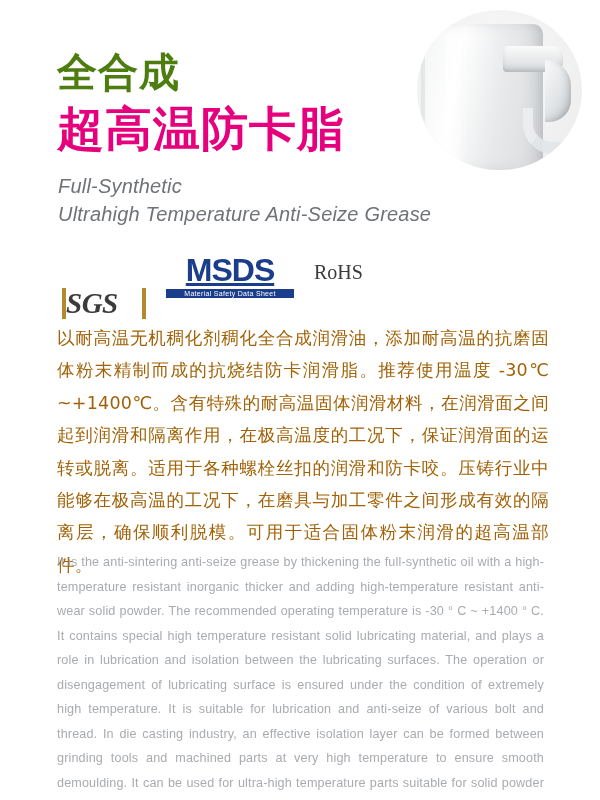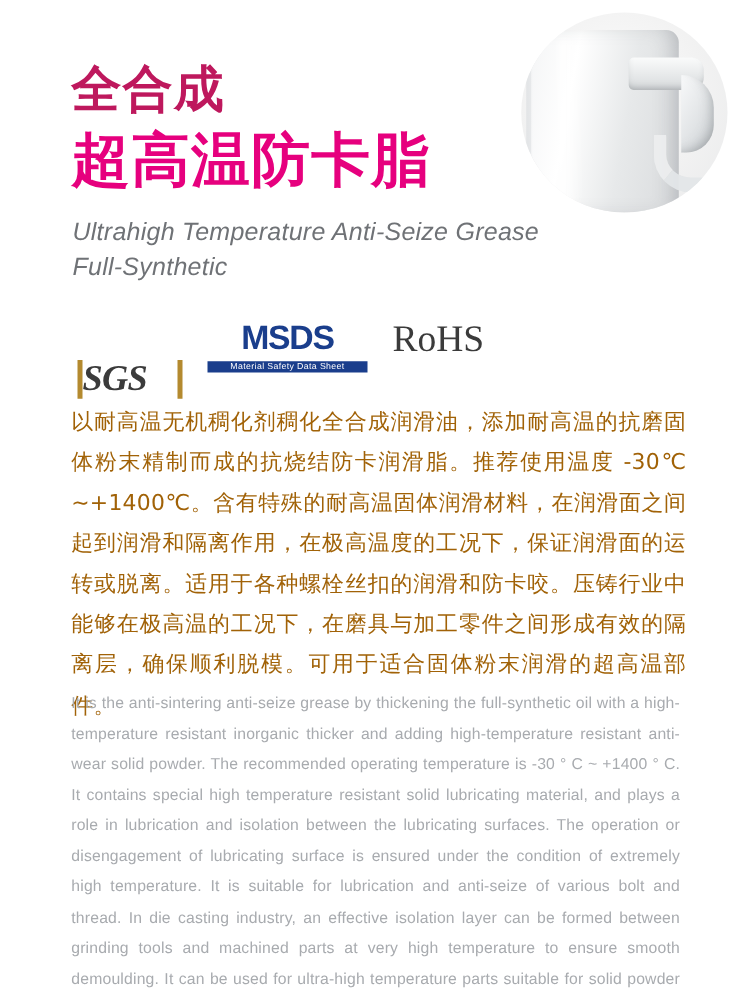--- a/index.html
+++ b/index.html
@@ -98,21 +98,21 @@
 
   
   .title-cn-1 {
     position: absolute;
     left: 57px;
     top: 52px;
     font-family: "DejaVu Sans", "Liberation Sans", sans-serif;
     font-size: 40px;
     font-weight: bold;
     letter-spacing: 1px;
-    color: #be185d;
+    color: #4d7c0f;
     line-height: 1;
   }
   .title-cn-2 {
     position: absolute;
     left: 57px;
     top: 105px;
     font-family: "DejaVu Sans", "Liberation Sans", sans-serif;
     font-size: 47px;
     font-weight: bold;
     letter-spacing: 1px;
@@ -177,42 +177,43 @@
 
   .logo-msds {
     position: absolute;
     left: 104px;
     top: 0px;
     width: 128px;
     text-align: center;
   }
   .logo-msds .msds-main {
     font-family: "Liberation Sans", sans-serif;
-    font-size: 27px;
+    font-size: 32px;
     font-weight: bold;
     color: #1a3e8c;
     letter-spacing: -1px;
     line-height: 36px;
+    text-decoration: underline;
   }
   .logo-msds .msds-sub {
     margin-top: 1px;
     background: #1a3e8c;
     color: #ffffff;
     font-family: "Liberation Sans", sans-serif;
     font-size: 7px;
     letter-spacing: 0.3px;
     padding: 1px 0 1px 0;
   }
 
   .logo-rohs {
     position: absolute;
     left: 252px;
     top: 2px;
     font-family: "Liberation Serif", serif;
-    font-size: 30px;
+    font-size: 20px;
     color: #3b3b3b;
     letter-spacing: 0px;
     line-height: 36px;
   }
 
   
   .body-cn {
     position: absolute;
     left: 57px;
     top: 322px;
@@ -250,22 +251,22 @@
       <div class="nozzle"></div>
       <div class="nozzle-tip"></div>
       <div class="nozzle-curve"></div>
     </div>
   </div>
 
   <div class="title-cn-1">全合成</div>
   <div class="title-cn-2">超高温防卡脂</div>
 
   <div class="title-en">
+    <div>Full-Synthetic</div>
     <div>Ultrahigh Temperature Anti-Seize Grease</div>
-    <div>Full-Synthetic</div>
   </div>
 
   <div class="logos">
 
     <div class="logo-sgs">
       <div class="bar-left"></div>
       <div class="sgs-text">SGS</div>
       <div class="bar-right"></div>
     </div>
 

